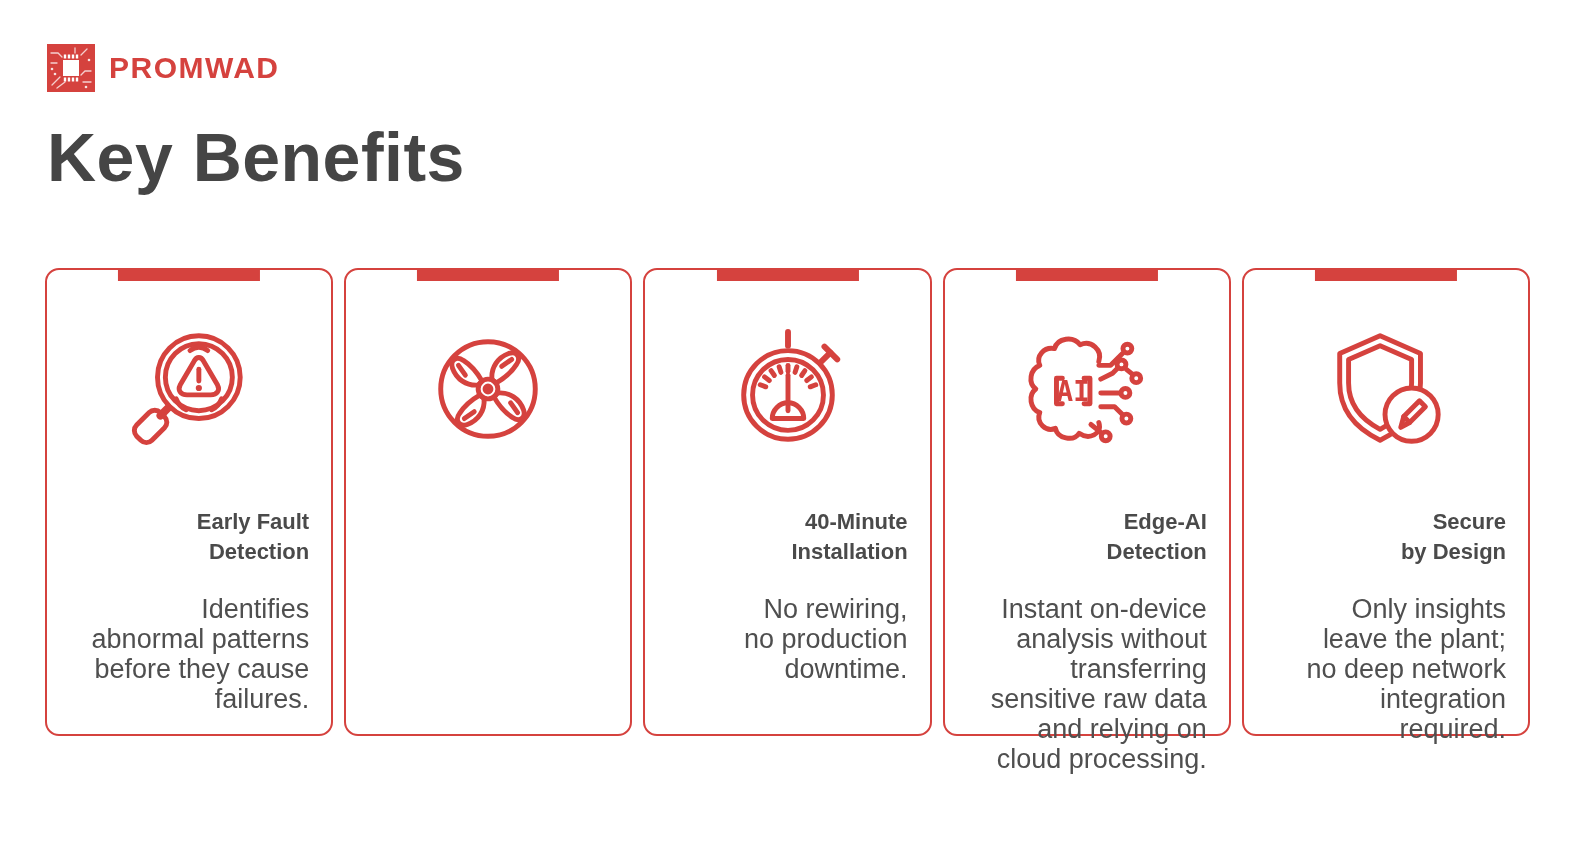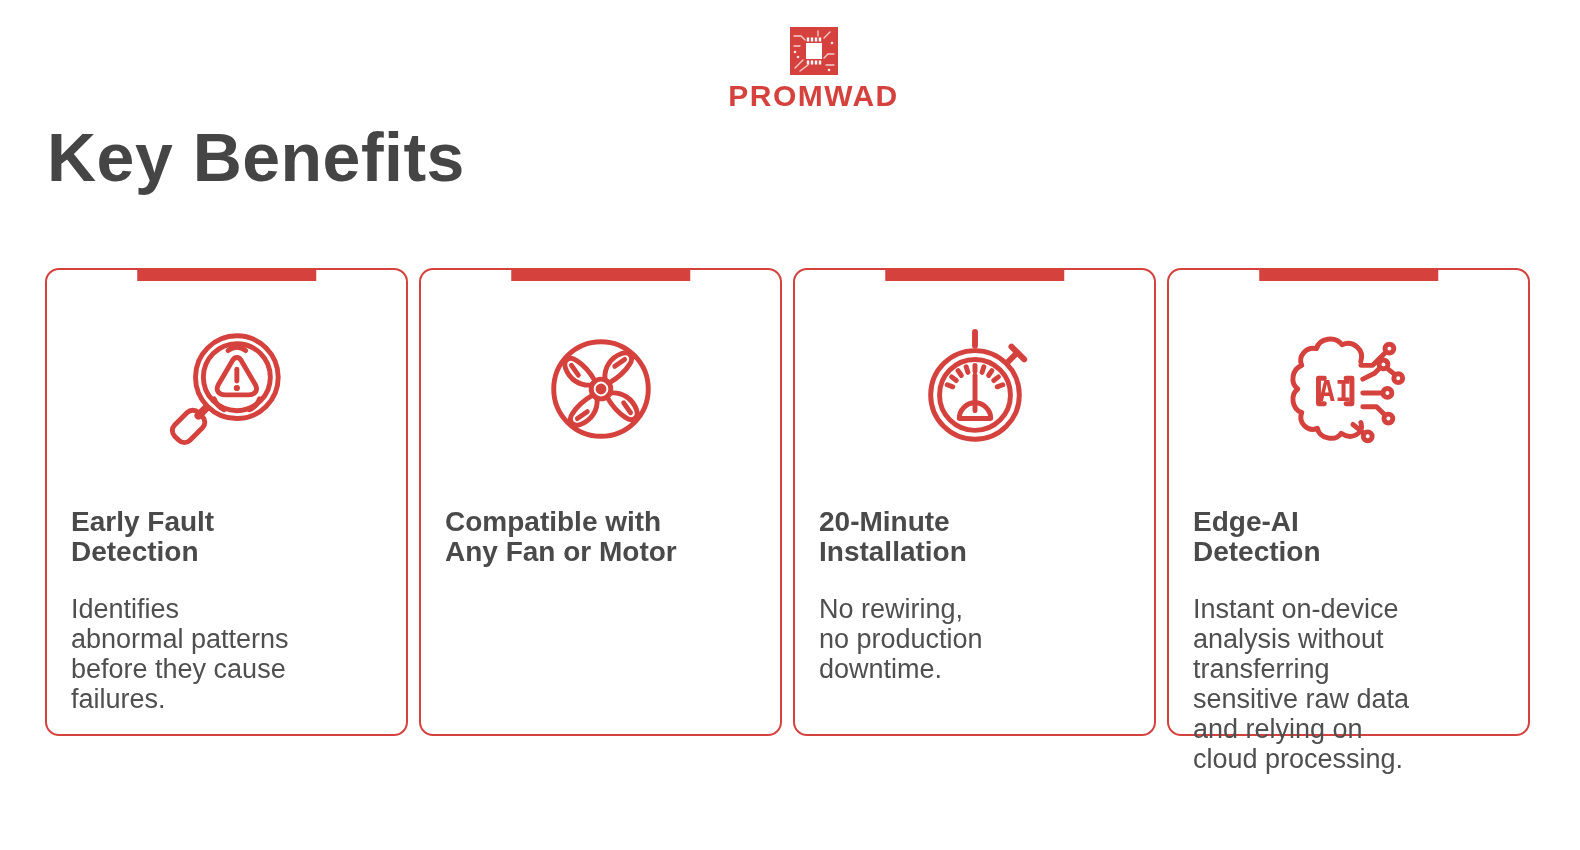--- a/index.html
+++ b/index.html
@@ -9,22 +9,22 @@
     --card-body:#4F4F4F;
   }
   *{box-sizing:border-box;}
   html,body{margin:0;padding:0;}
   body{
     width:1580px;height:850px;background:#ffffff;
     font-family:"Liberation Sans",sans-serif;
     overflow:hidden;
   }
   .header{
-    display:flex;align-items:center;gap:4px;
-    padding:27px 0 0 47px;height:92px;flex-direction:column;
+    display:flex;align-items:center;gap:14px;
+    padding:44px 0 0 47px;height:92px;
   }
   .logo{width:48px;height:48px;color:var(--accent);flex:0 0 auto;}
   .brand-name{
     color:var(--accent);font-size:30px;font-weight:bold;
     letter-spacing:1.5px;
   }
   .page-title{
     margin:34px 0 0 47px;
     font-size:68px;line-height:62px;font-weight:bold;
     color:var(--heading);letter-spacing:0.5px;
@@ -32,35 +32,36 @@
   .cards{
     display:flex;gap:11px;
     padding:0 50px 0 45px;
     margin-top:80px;
   }
   .card{
     position:relative;flex:1;height:468px;
     background:#fff;
     border:2px solid var(--accent);
     border-radius:14px;
+    text-align:right;
   }
   .card-tab{
     position:absolute;top:-2px;left:50%;
     transform:translateX(-50%);
     width:50%;height:13px;
     background:var(--accent);
   }
   .icon-wrap{
     margin-top:54px;height:130px;
     display:flex;justify-content:center;align-items:center;
     color:var(--accent);
   }
   .card-title{
     margin:53px 22px 0 24px;
-    font-size:28px;line-height:30px;font-weight:bold;
+    font-size:22px;line-height:30px;font-weight:bold;
     color:var(--card-title);
     white-space:pre;
   }
   .card-desc{
     margin:27px 22px 0 24px;
     font-size:27px;line-height:30px;
     color:var(--card-body);
     white-space:pre;
   }
   svg{display:block;}
@@ -152,22 +153,20 @@
           </g>
           <g transform="rotate(270)">
             <path d="M4 -10 C3 -22 10 -32 21 -36 C29 -39 34 -32 29 -25 C24 -17 15 -10 8 -6 Z"></path>
             <path d="M14 -23 L24 -30"></path>
           </g>
         </g>
         <circle cx="66" cy="66" r="10"></circle>
         <circle cx="66" cy="66" r="3" fill="currentColor"></circle>
       </svg>
     </div>
-    <div class="card-title">Compatible with
-Any Fan or Motor</div>
   </div>
 
   <div class="card">
     <div class="card-tab"></div>
     <div class="icon-wrap">
       <svg width="130" height="130" viewBox="0 0 132 132" fill="none" stroke="currentColor" stroke-width="5" stroke-linecap="round" stroke-linejoin="round">
         <line x1="66" y1="8" x2="66" y2="22" stroke-width="6"></line>
         <circle cx="66" cy="72" r="45"></circle>
         <circle cx="66" cy="72" r="36"></circle>
         <line x1="99" y1="39" x2="109" y2="29" stroke-width="6"></line>
@@ -178,21 +177,21 @@
         <line x1="58.8" y1="49.1" x2="57.0" y2="43.4"></line>
         <line x1="66" y1="48" x2="66" y2="42"></line>
         <line x1="73.2" y1="49.1" x2="75.0" y2="43.4"></line>
         <line x1="79.8" y1="52.3" x2="83.2" y2="47.4"></line>
         <line x1="85.0" y1="57.4" x2="89.8" y2="53.7"></line>
         <line x1="88.6" y1="63.8" x2="94.2" y2="61.7"></line>
         <line x1="66" y1="52" x2="66" y2="88"></line>
         <path d="M50 96 A16 16 0 0 1 82 96 Z"></path>
       </svg>
     </div>
-    <div class="card-title">20-Minute
+    <div class="card-title">40-Minute
 Installation</div>
     <div class="card-desc">No rewiring,
 no production
 downtime.</div>
   </div>
 
   <div class="card">
     <div class="card-tab"></div>
     <div class="icon-wrap">
       <svg width="130" height="130" viewBox="0 0 132 132" fill="none" stroke="currentColor" stroke-width="5" stroke-linecap="round" stroke-linejoin="round">
@@ -217,14 +216,33 @@
     <div class="card-title">Edge-AI
 Detection</div>
     <div class="card-desc">Instant on-device
 analysis without
 transferring
 sensitive raw data
 and relying on
 cloud processing.</div>
   </div>
 
+  <div class="card">
+    <div class="card-tab"></div>
+    <div class="icon-wrap">
+      <svg width="130" height="130" viewBox="0 0 132 132" fill="none" stroke="currentColor" stroke-width="5" stroke-linecap="round" stroke-linejoin="round">
+        <path d="M60 12 L101 30 L101 60 C101 88 85 106 60 118 C35 106 19 88 19 60 L19 30 Z"></path>
+        <path d="M60 22 L92 36 L92 60 C92 82 79 97 60 107 C41 97 28 82 28 60 L28 36 Z"></path>
+        <circle cx="92" cy="92" r="27" fill="#ffffff"></circle>
+        <path d="M81 105 L84 94 L100 78 L106 84 L90 100 Z"></path>
+        <path d="M84 94 L90 100"></path>
+      </svg>
+    </div>
+    <div class="card-title">Secure
+by Design</div>
+    <div class="card-desc">Only insights
+leave the plant;
+no deep network
+integration
+required.</div>
+  </div>
 
 </div>
 
 </body></html>

